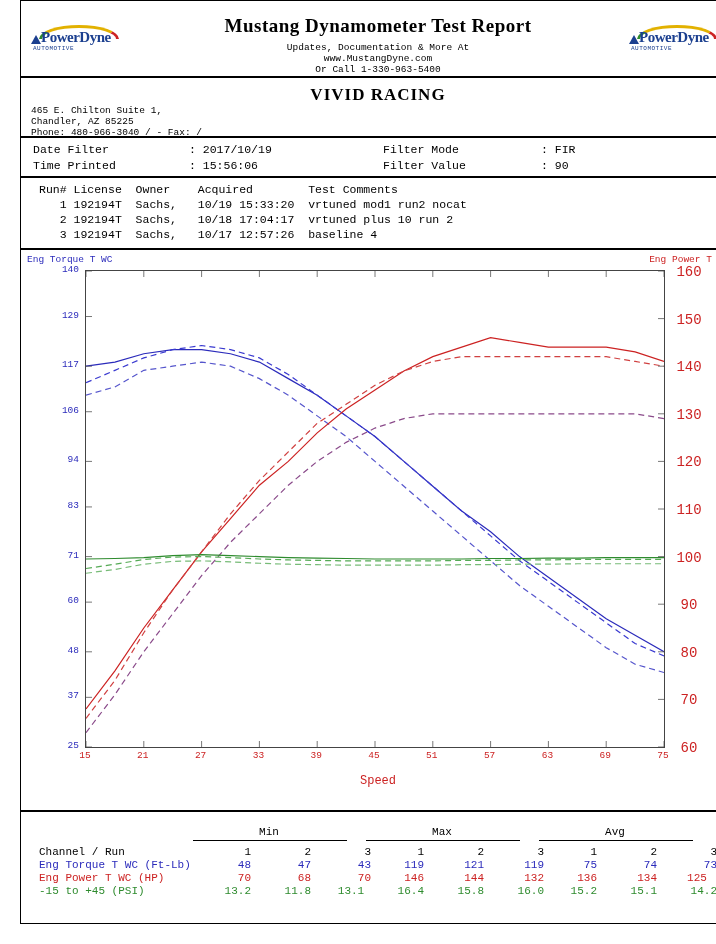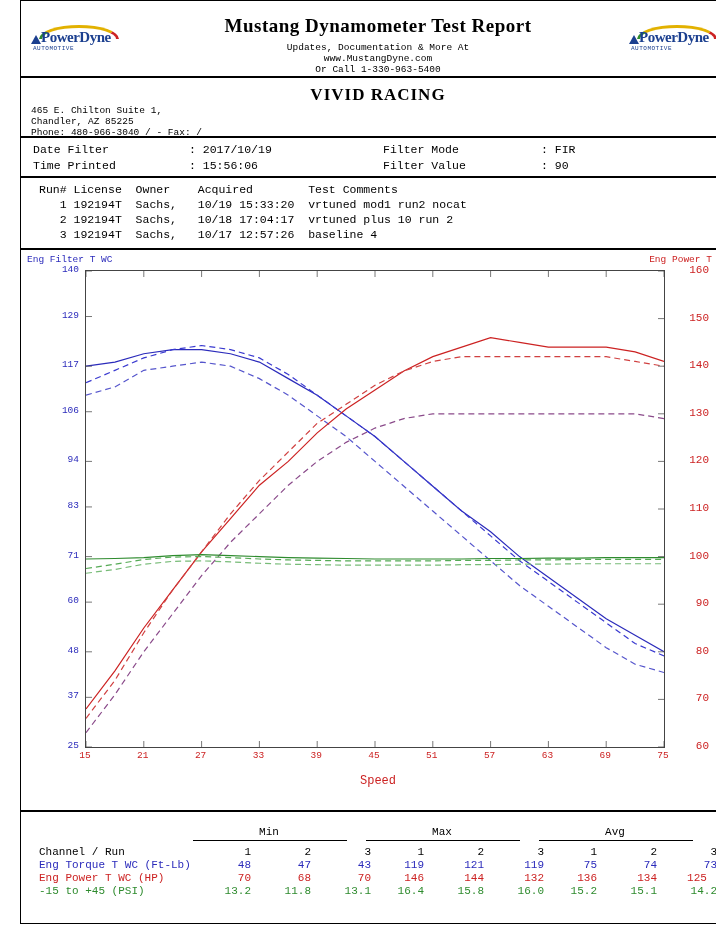--- a/index.html
+++ b/index.html
@@ -38,21 +38,21 @@
   
   .runs{position:relative;height:72px;border-left:1px solid #000;border-right:1px solid #000;border-bottom:2px solid #000;box-sizing:border-box;font-size:11.5px;line-height:15px;padding:4px 0 0 0;}
   .runs .row{white-space:pre;padding-left:18px;}
 
   
   .chartwrap{position:relative;height:560px;border-left:1px solid #000;border-right:1px solid #000;box-sizing:border-box;}
   .lbl-left{position:absolute;left:6px;top:4px;font-size:9.5px;color:#2b2bbb;}
   .lbl-right{position:absolute;right:6px;top:4px;font-size:9.5px;color:#cc2222;}
   .plot{position:absolute;left:64px;top:20px;width:580px;height:478px;border:1px solid #444;box-sizing:border-box;background:#fff;}
   .ytickL{position:absolute;right:648px;font-size:9.5px;color:#2b2bbb;text-align:right;width:40px;}
-  .ytickR{position:absolute;left:650px;font-size:11px;color:#cc2222;text-align:right;width:40px;}
+  .ytickR{position:absolute;left:650px;font-size:14px;color:#cc2222;text-align:center;width:40px;}
   .xtick{position:absolute;font-size:9.5px;color:#cc2222;text-align:center;width:30px;}
   .xaxis-label{position:absolute;top:524px;left:0;right:0;text-align:center;font-size:12px;color:#cc2222;}
 
   
   .stats{position:relative;height:114px;border:1px solid #000;border-top:2px solid #000;box-sizing:border-box;font-size:11px;}
   .stats .grp{position:absolute;top:14px;font-size:11px;text-align:center;}
   .stats .grpline{position:absolute;top:28px;height:1px;background:#000;}
   .stats .rowlabel{position:absolute;left:18px;white-space:pre;}
   .cell{position:absolute;width:40px;text-align:right;white-space:pre;}
   .c-black{color:#000;}
@@ -109,21 +109,21 @@
   </div>
 
   <div class="runs">
     <div class="row">Run# License  Owner    Acquired        Test Comments</div>
     <div class="row">   1 192194T  Sachs,   10/19 15:33:20  vrtuned mod1 run2 nocat</div>
     <div class="row">   2 192194T  Sachs,   10/18 17:04:17  vrtuned plus 10 run 2</div>
     <div class="row">   3 192194T  Sachs,   10/17 12:57:26  baseline 4</div>
   </div>
 
   <div class="chartwrap">
-    <div class="lbl-left">Eng Filter T WC</div>
+    <div class="lbl-left">Eng Torque T WC</div>
     <div class="lbl-right">Eng Power T WC</div>
     <div class="plot">
       <svg id="plot-svg" width="578" height="476" viewBox="0 0 578 476">
           <polyline points="0.00,95.20 28.90,91.06 57.80,82.78 86.70,78.64 115.60,78.64 144.50,82.78 173.40,91.06 202.30,107.62 231.20,124.17 260.10,144.87 289.00,165.57 317.90,190.40 346.80,215.23 375.70,240.07 404.60,260.77 433.50,285.60 462.40,306.30 491.30,326.99 520.20,347.69 549.10,364.24 578.00,380.80" fill="none" stroke="#2b2bbb" stroke-width="1.2"></polyline>
           <polyline points="0.00,111.76 28.90,99.34 57.80,86.92 86.70,78.64 115.60,74.50 144.50,78.64 173.40,86.92 202.30,103.48 231.20,124.17 260.10,144.87 289.00,165.57 317.90,190.40 346.80,215.23 375.70,240.07 404.60,264.90 433.50,289.74 462.40,310.43 491.30,331.13 520.20,351.83 549.10,372.52 578.00,384.94" fill="none" stroke="#3a3ad0" stroke-width="1.2" stroke-dasharray="6,4"></polyline>
           <polyline points="0.00,124.17 28.90,115.90 57.80,99.34 86.70,95.20 115.60,91.06 144.50,95.20 173.40,107.62 202.30,124.17 231.20,144.87 260.10,165.57 289.00,190.40 317.90,215.23 346.80,240.07 375.70,264.90 404.60,289.74 433.50,314.57 462.40,335.27 491.30,355.97 520.20,376.66 549.10,393.22 578.00,401.50" fill="none" stroke="#5555cc" stroke-width="1.2" stroke-dasharray="6,4"></polyline>
           <polyline points="0.00,437.92 28.90,399.84 57.80,357.00 86.70,318.92 115.60,280.84 144.50,247.52 173.40,214.20 202.30,190.40 231.20,161.84 260.10,138.04 289.00,119.00 317.90,99.96 346.80,85.68 375.70,76.16 404.60,66.64 433.50,71.40 462.40,76.16 491.30,76.16 520.20,76.16 549.10,80.92 578.00,90.44" fill="none" stroke="#cc2222" stroke-width="1.2"></polyline>
           <polyline points="0.00,447.44 28.90,409.36 57.80,361.76 86.70,318.92 115.60,280.84 144.50,242.76 173.40,209.44 202.30,180.88 231.20,152.32 260.10,133.28 289.00,114.24 317.90,99.96 346.80,90.44 375.70,85.68 404.60,85.68 433.50,85.68 462.40,85.68 491.30,85.68 520.20,85.68 549.10,90.44 578.00,95.20" fill="none" stroke="#d04040" stroke-width="1.2" stroke-dasharray="6,4"></polyline>
           <polyline points="0.00,461.72 28.90,423.64 57.80,380.80 86.70,342.72 115.60,304.64 144.50,271.32 173.40,242.76 202.30,214.20 231.20,190.40 260.10,171.36 289.00,157.08 317.90,147.56 346.80,142.80 375.70,142.80 404.60,142.80 433.50,142.80 462.40,142.80 491.30,142.80 520.20,142.80 549.10,142.80 578.00,147.56" fill="none" stroke="#8a4a8a" stroke-width="1.2" stroke-dasharray="6,4"></polyline>
           <polyline points="0.00,287.98 28.90,287.50 57.80,286.55 86.70,284.65 115.60,283.70 144.50,284.65 173.40,285.60 202.30,286.55 231.20,287.03 260.10,287.50 289.00,287.98 317.90,287.98 346.80,287.98 375.70,287.98 404.60,287.50 433.50,287.50 462.40,287.03 491.30,287.03 520.20,286.55 549.10,286.55 578.00,286.55" fill="none" stroke="#2e8b2e" stroke-width="1.2"></polyline>
@@ -251,21 +251,21 @@
         <div class="cell" style="left: 310px; top: 60px; color: rgb(204, 34, 34);">70</div>
         <div class="cell" style="left: 363px; top: 60px; color: rgb(204, 34, 34);">146</div>
         <div class="cell" style="left: 423px; top: 60px; color: rgb(204, 34, 34);">144</div>
         <div class="cell" style="left: 483px; top: 60px; color: rgb(204, 34, 34);">132</div>
         <div class="cell" style="left: 536px; top: 60px; color: rgb(204, 34, 34);">136</div>
         <div class="cell" style="left: 596px; top: 60px; color: rgb(204, 34, 34);">134</div>
         <div class="cell" style="left: 656px; top: 60px; color: rgb(204, 34, 34); text-align: center;">125</div>
         <div class="rowlabel" style="top: 73px; color: rgb(46, 139, 46);">-15 to +45 (PSI)</div>
         <div class="cell" style="left: 190px; top: 73px; color: rgb(46, 139, 46);">13.2</div>
         <div class="cell" style="left: 250px; top: 73px; color: rgb(46, 139, 46);">11.8</div>
-        <div class="cell" style="left: 310px; top: 73px; color: rgb(46, 139, 46);">13.1</div>
+        <div class="cell" style="left: 310px; top: 73px; color: rgb(46, 139, 46); text-align: center;">13.1</div>
         <div class="cell" style="left: 363px; top: 73px; color: rgb(46, 139, 46);">16.4</div>
         <div class="cell" style="left: 423px; top: 73px; color: rgb(46, 139, 46);">15.8</div>
         <div class="cell" style="left: 483px; top: 73px; color: rgb(46, 139, 46);">16.0</div>
         <div class="cell" style="left: 536px; top: 73px; color: rgb(46, 139, 46);">15.2</div>
         <div class="cell" style="left: 596px; top: 73px; color: rgb(46, 139, 46);">15.1</div>
         <div class="cell" style="left: 656px; top: 73px; color: rgb(46, 139, 46);">14.2</div>
       </div>
   </div>
 
 </div>

